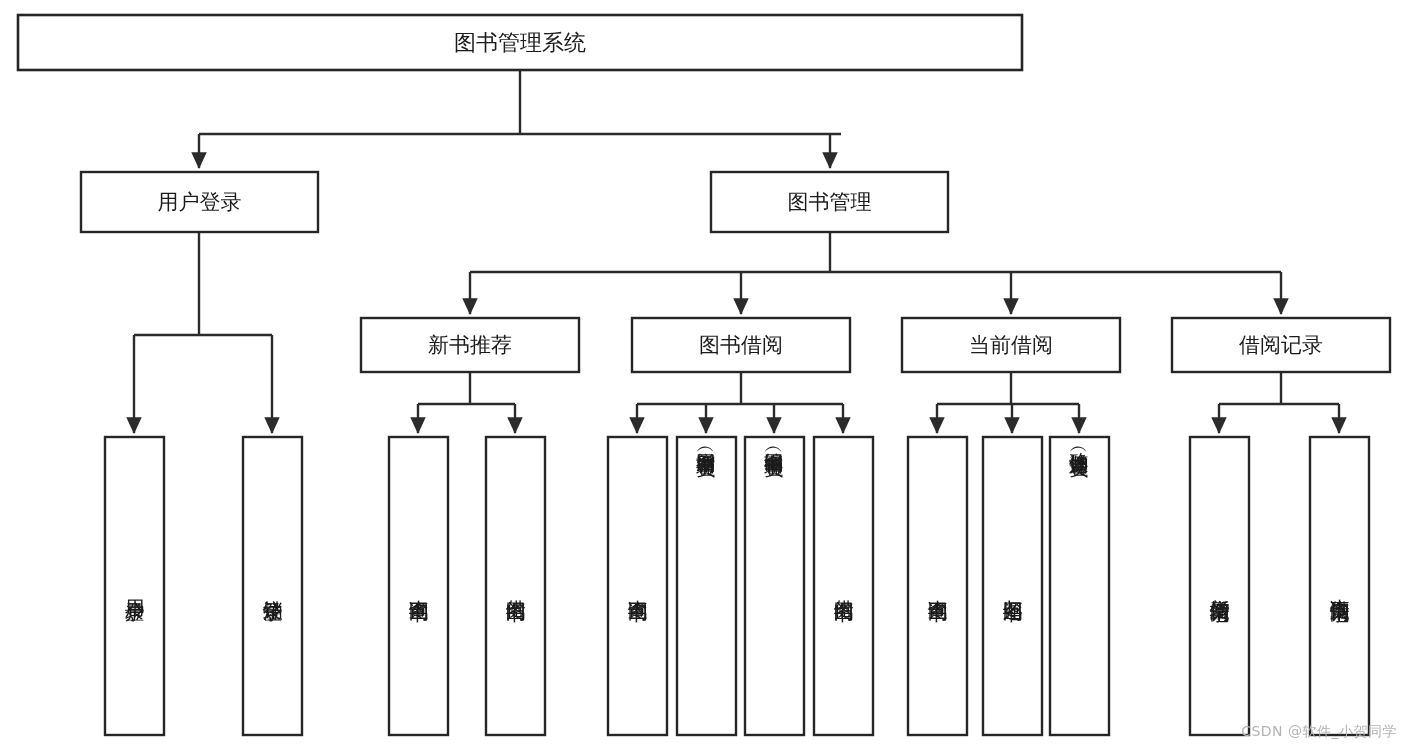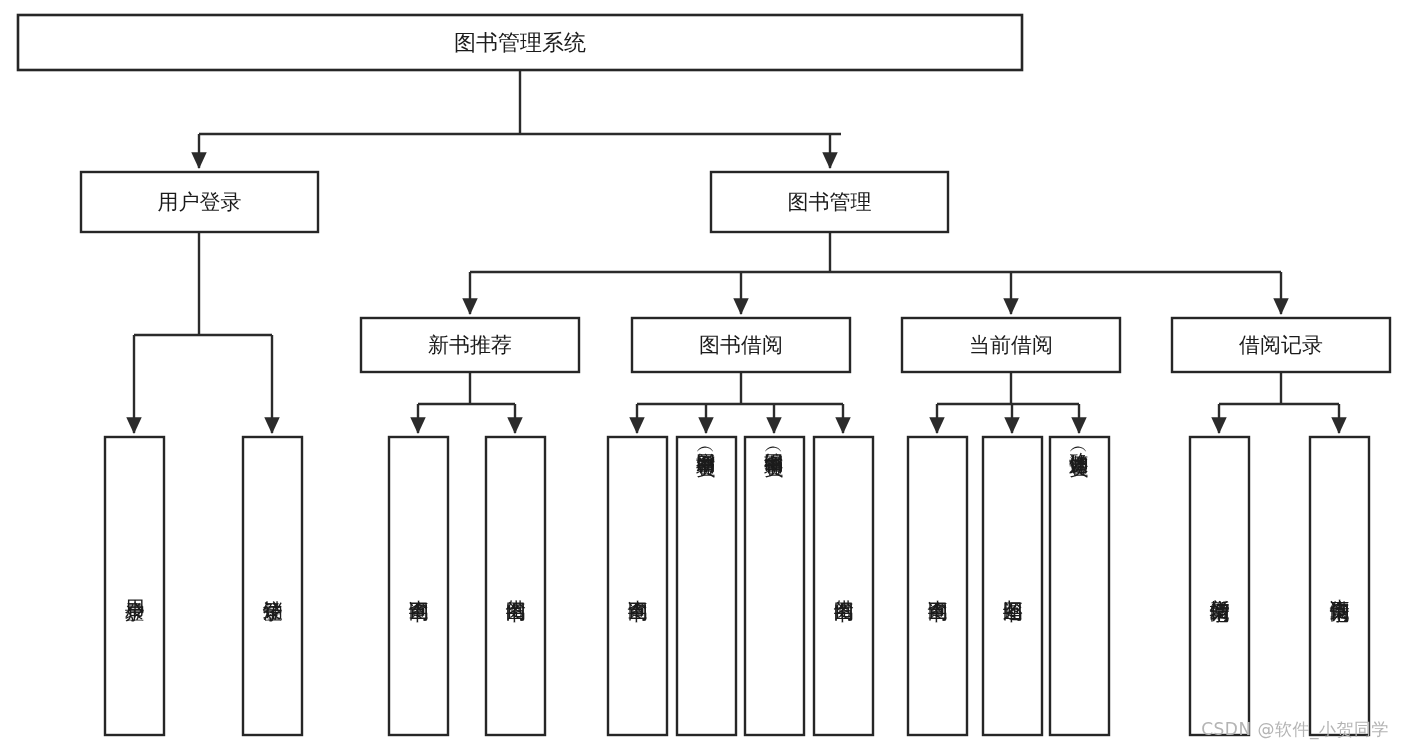--- a/index.html
+++ b/index.html
@@ -80,24 +80,24 @@
     line-height: 1.18;
     color: #1b1b1b;
     writing-mode: vertical-rl;
     text-orientation: upright;
     letter-spacing: 1px;
     white-space: nowrap;
     text-align: center;
   }
   .watermark {
     position: absolute;
-    right: 16px;
+    right: 8px;
     bottom: 6px;
     font-family: "DejaVu Sans", "Liberation Sans", sans-serif;
-    font-size: 17px;
+    font-size: 14px;
     color: #b4b4b4;
     letter-spacing: 0.5px;
     user-select: none;
     text-align: center;
   }
 </style>
 </head>
 <body>
 
 <div id="diagram-root">

